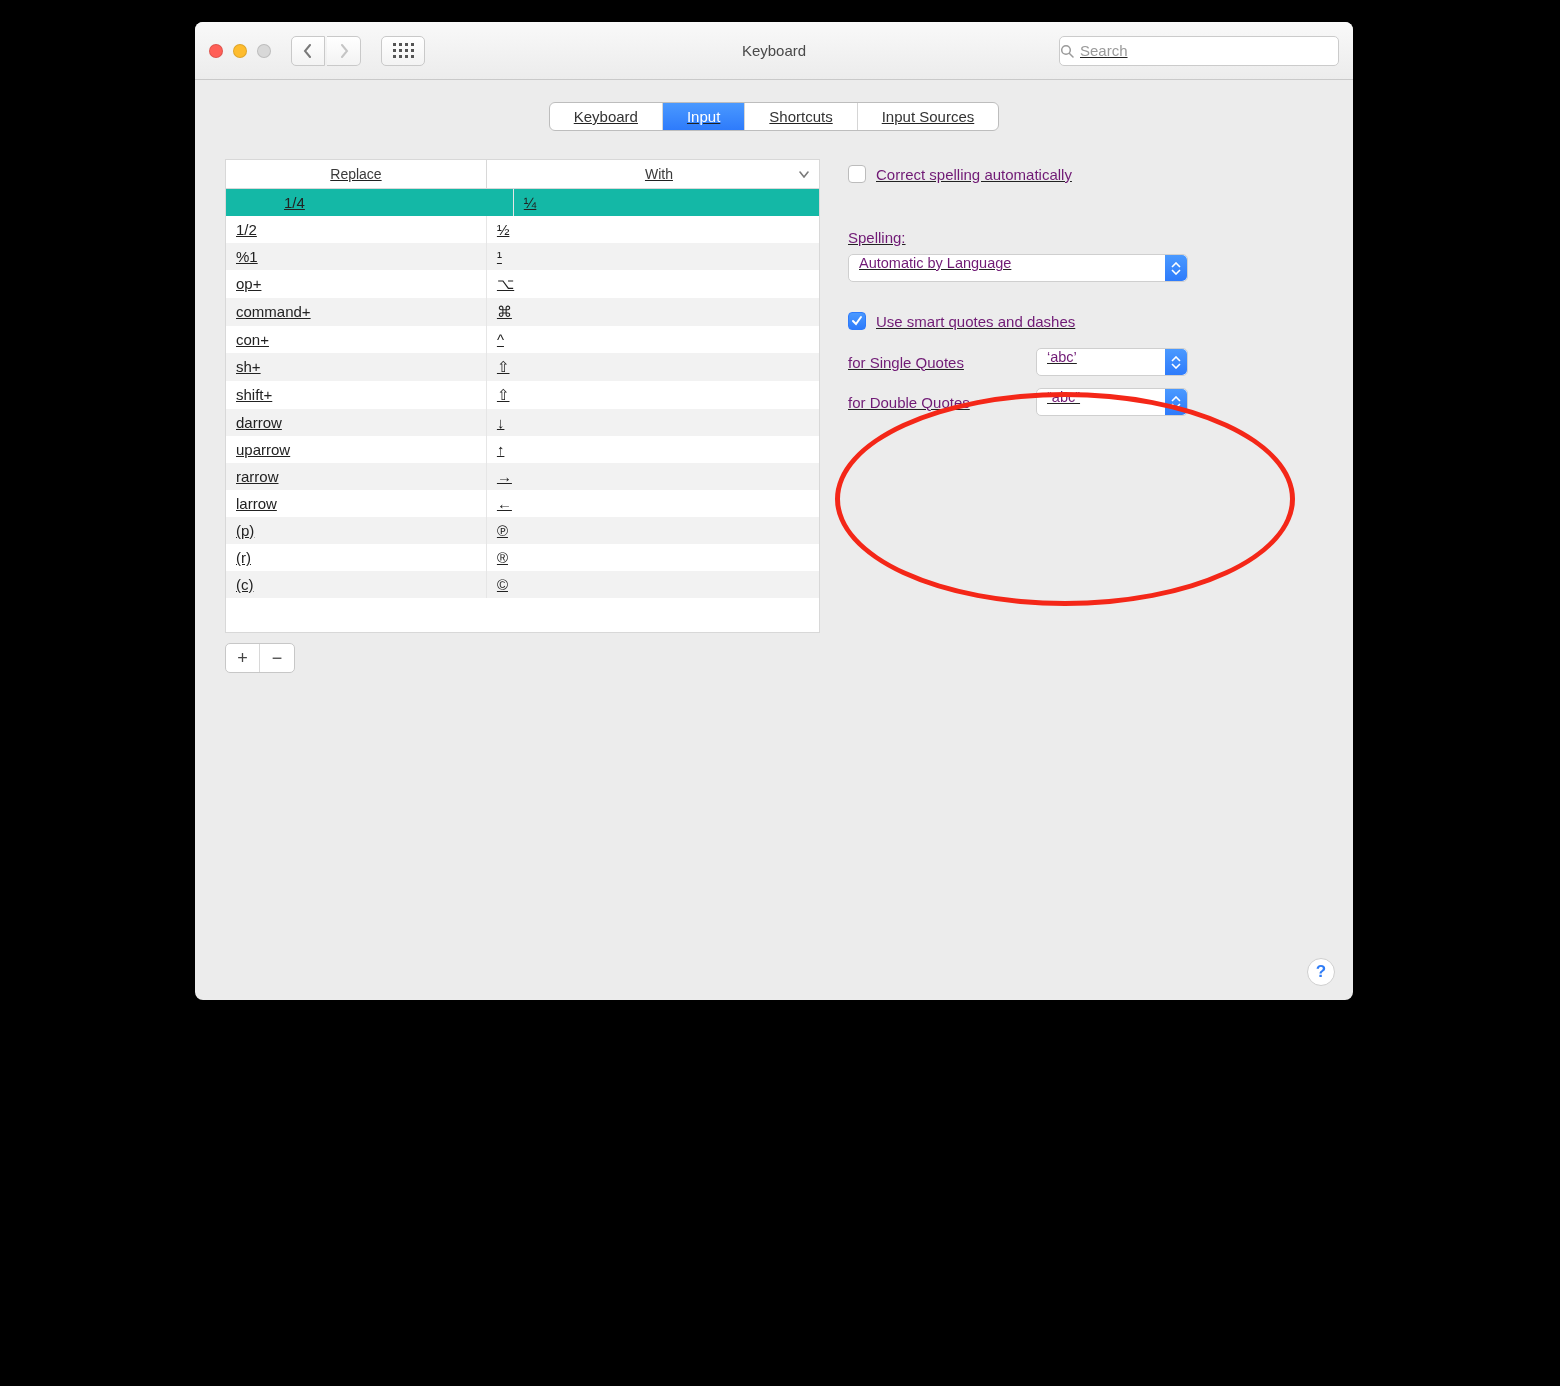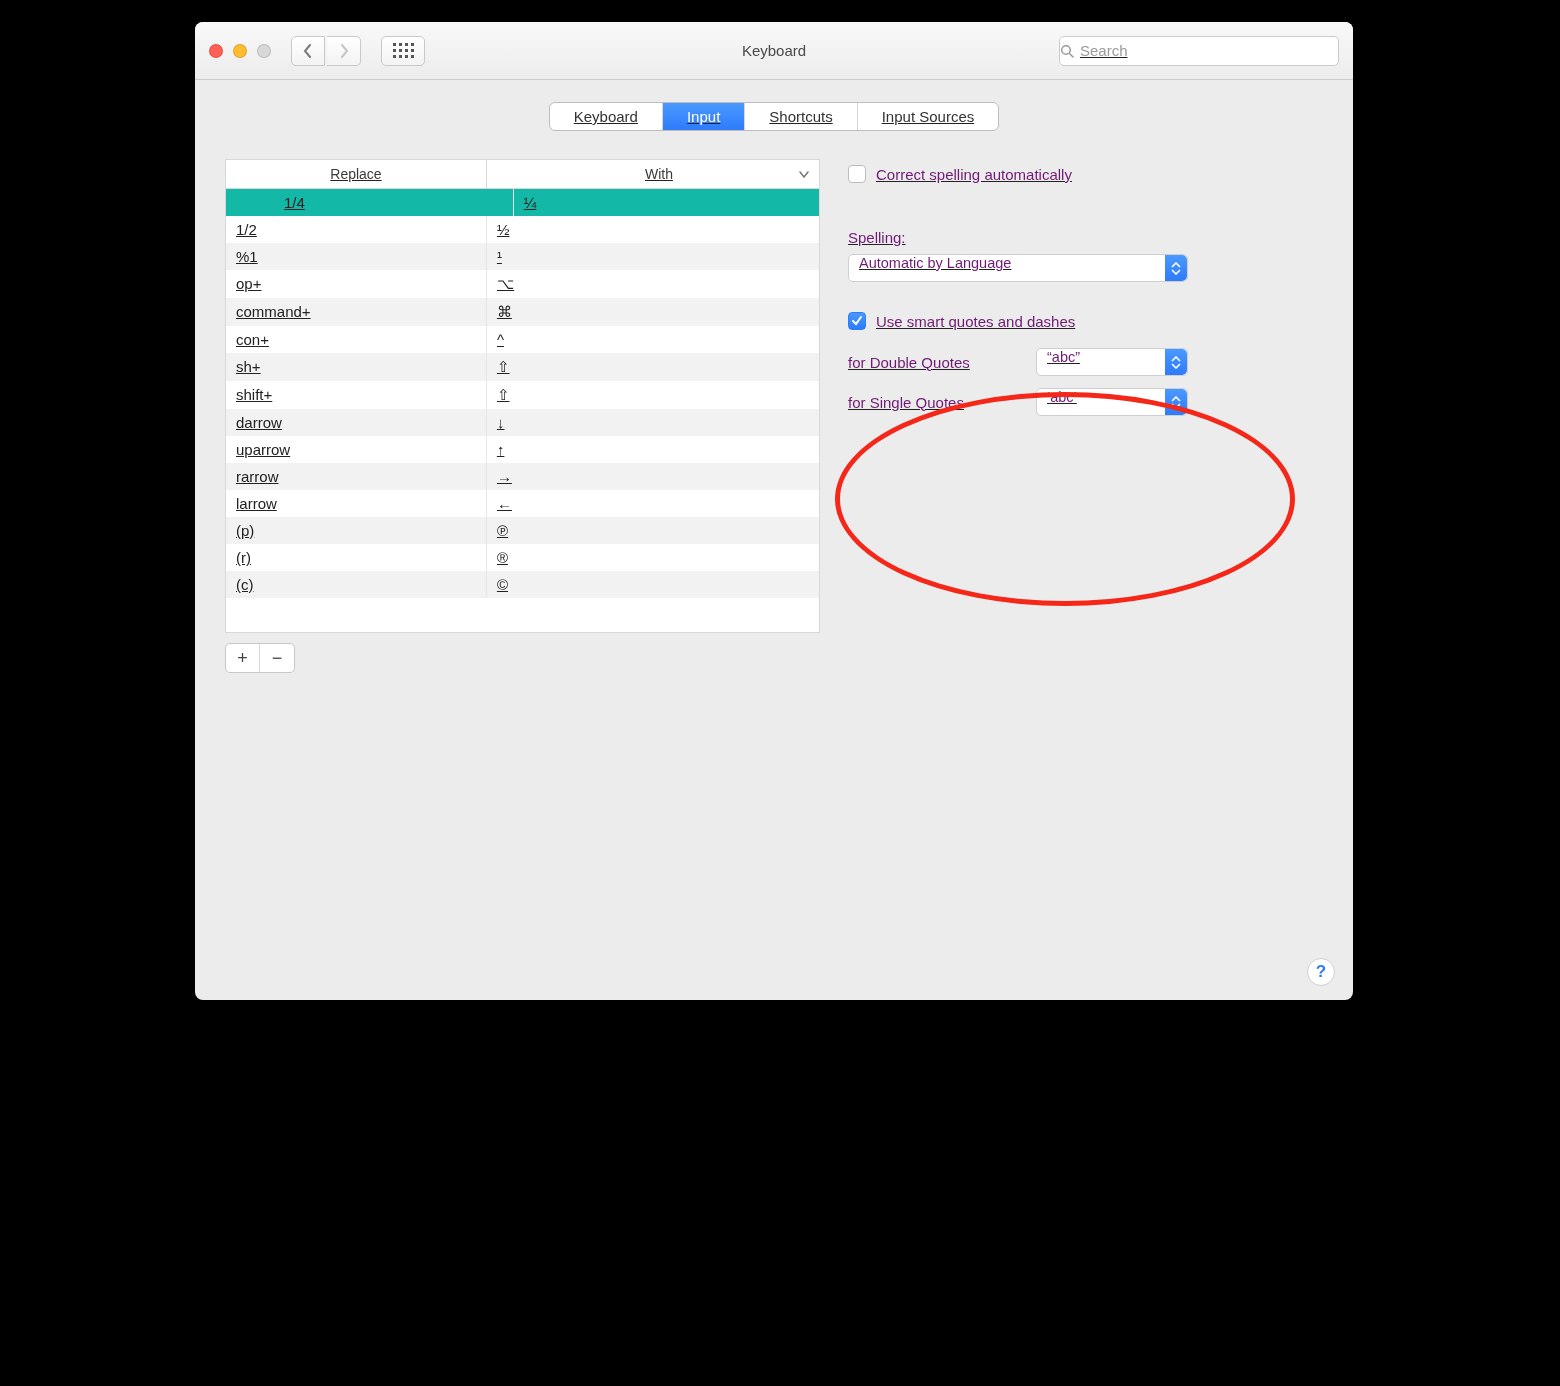--- a/index.html
+++ b/index.html
@@ -377,49 +377,49 @@
           <div class="checkbox-row">
             <div class="checkbox checked" id="cb-smart">
               <svg width="12" height="12" viewBox="0 0 12 12">
                   <path d="M2 6 L5 9 L10 2" stroke="#fff" stroke-width="2" fill="none" stroke-linecap="round"></path>
                 </svg>
             </div>
             <span>Use smart quotes and dashes</span>
           </div>
 
           <div class="select-row">
+            <span class="quote-label">for Single Quotes</span>
+            <div class="select small">
+              <span>‘abc’</span>
+              <span class="stepper">
+                <svg width="10" height="6" viewBox="0 0 10 6">
+                    <path d="M1 5 L5 1 L9 5" stroke="#fff" stroke-width="1.6" fill="none"></path>
+                  </svg>
+                <svg width="10" height="6" viewBox="0 0 10 6">
+                    <path d="M1 1 L5 5 L9 1" stroke="#fff" stroke-width="1.6" fill="none"></path>
+                  </svg>
+              </span>
+            </div>
+          </div>
+
+          <div class="select-row">
             <span class="quote-label">for Double Quotes</span>
             <div class="select small">
               <span>“abc”</span>
               <span class="stepper">
                 <svg width="10" height="6" viewBox="0 0 10 6">
                     <path d="M1 5 L5 1 L9 5" stroke="#fff" stroke-width="1.6" fill="none"></path>
                   </svg>
                 <svg width="10" height="6" viewBox="0 0 10 6">
                     <path d="M1 1 L5 5 L9 1" stroke="#fff" stroke-width="1.6" fill="none"></path>
                   </svg>
               </span>
             </div>
           </div>
 
-          <div class="select-row">
-            <span class="quote-label">for Single Quotes</span>
-            <div class="select small">
-              <span>‘abc’</span>
-              <span class="stepper">
-                <svg width="10" height="6" viewBox="0 0 10 6">
-                    <path d="M1 5 L5 1 L9 5" stroke="#fff" stroke-width="1.6" fill="none"></path>
-                  </svg>
-                <svg width="10" height="6" viewBox="0 0 10 6">
-                    <path d="M1 1 L5 5 L9 1" stroke="#fff" stroke-width="1.6" fill="none"></path>
-                  </svg>
-              </span>
-            </div>
-          </div>
-
         </div>
 
       </div>
 
       <div class="highlight-ellipse"></div>
 
       <div class="help-btn">
         <span>?</span>
       </div>
 

